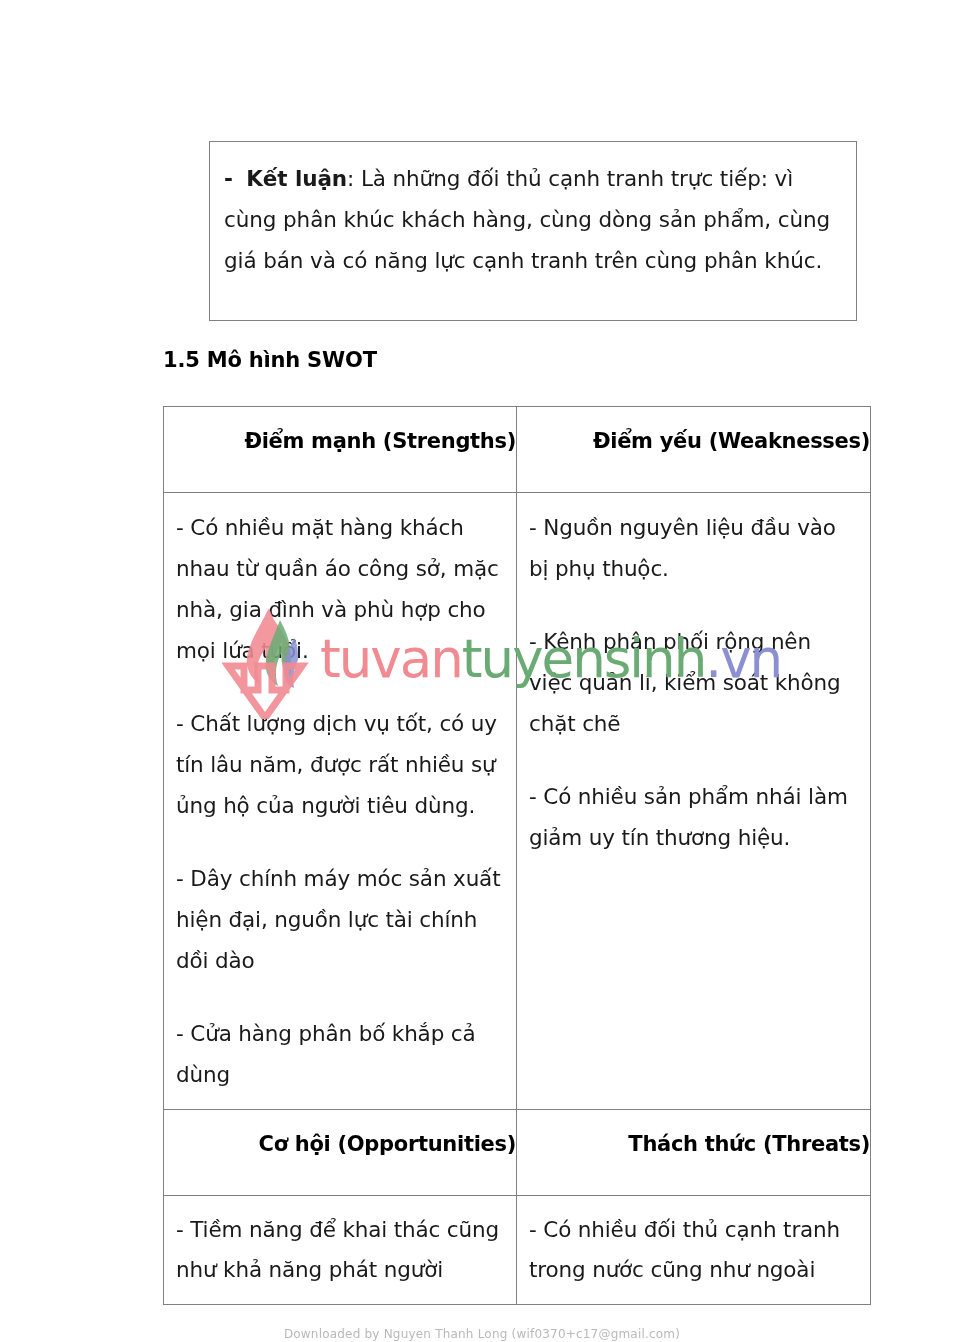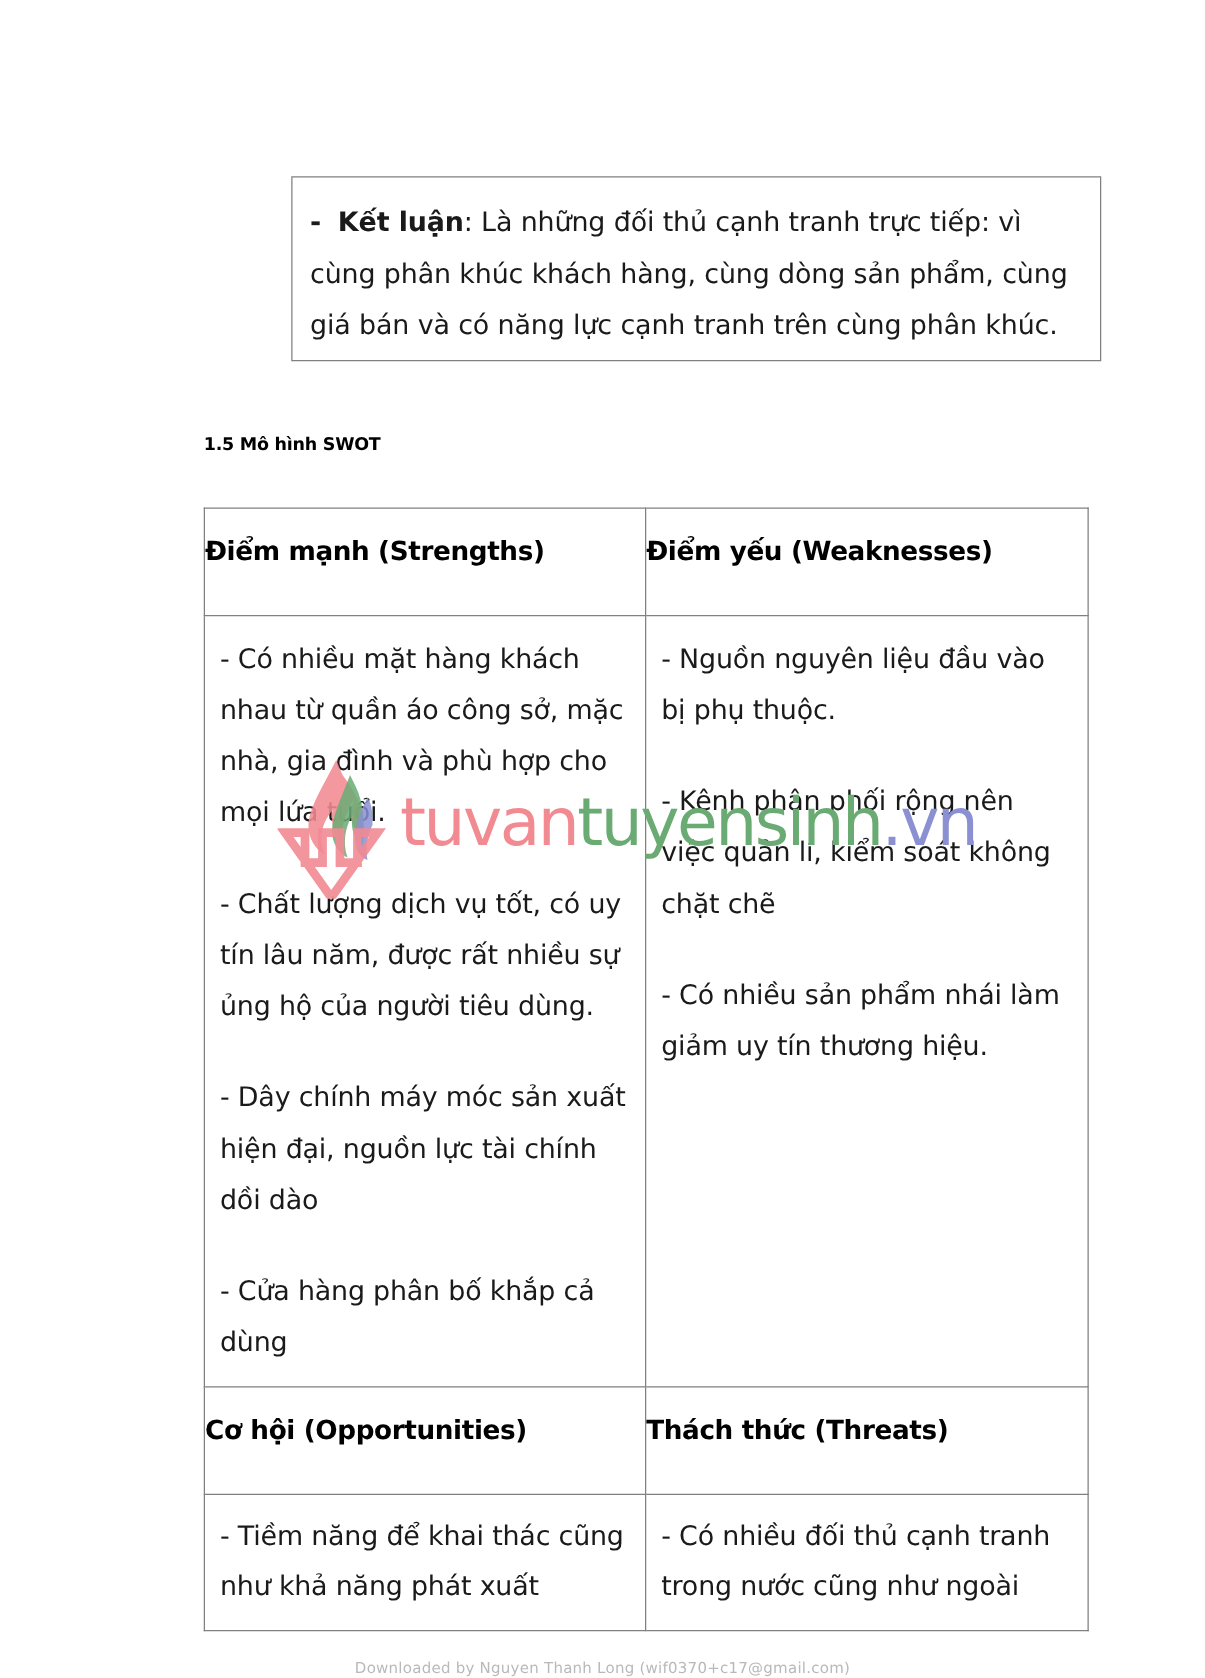--- a/index.html
+++ b/index.html
@@ -19,24 +19,24 @@
   .page {
     position: absolute;
     left: 0; top: 0;
     width: 964px;
     height: 1342px;
   }
 
   
   .conclusion-box {
     position: absolute;
-    left: 233px;
+    left: 209px;
     top: 141px;
     width: 648px;
-    height: 148px;
+    height: 180px;
     border: 1.5px solid #808080;
     box-sizing: border-box;
     padding: 16px 22px 10px 14px;
   }
   .conclusion-text {
     font-size: 21.5px;
     line-height: 41px;
     color: #1a1a1a;
     letter-spacing: -0.1px;
   }
@@ -45,21 +45,21 @@
   }
   .conclusion-text .kl {
     font-weight: bold;
   }
 
   
   .section-heading {
     position: absolute;
     left: 163px;
     top: 348px;
-    font-size: 14px;
+    font-size: 21px;
     font-weight: bold;
     letter-spacing: -0.2px;
     color: #000;
   }
 
   
   .swot-table {
     position: absolute;
     left: 163px;
     top: 406px;
@@ -71,21 +71,21 @@
     border: 1.5px solid #808080;
     vertical-align: top;
     box-sizing: border-box;
     padding: 0;
   }
   .swot-table td.col-left  { width: 353px; }
   .swot-table td.col-right { width: 354px; }
 
   .hdr-cell {
     height: 86px;
-    text-align: left;
+    text-align: right;
   }
   .hdr-cell .hdr-label {
     display: block;
     font-size: 21px;
     font-weight: bold;
     letter-spacing: -0.3px;
     padding-top: 22px;
     color: #000;
   }
 
@@ -193,21 +193,21 @@
       <tr>
         <td class="col-left hdr-cell">
           <span class="hdr-label">Cơ hội (Opportunities)</span>
         </td>
         <td class="col-right hdr-cell">
           <span class="hdr-label">Thách thức (Threats)</span>
         </td>
       </tr>
       <tr>
         <td class="col-left body-cell body-cell-short">
-          <p class="cell-para">- Tiềm năng để khai thác cũng như khả năng phát xuất</p>
+          <p class="cell-para">- Tiềm năng để khai thác cũng như khả năng phát người</p>
         </td>
         <td class="col-right body-cell body-cell-short">
           <p class="cell-para">- Có nhiều đối thủ cạnh tranh trong nước cũng như ngoài</p>
         </td>
       </tr>
     </tbody>
   </table>
 
   <div class="watermark">
     <svg class="wm-logo" viewBox="0 0 104 115">

